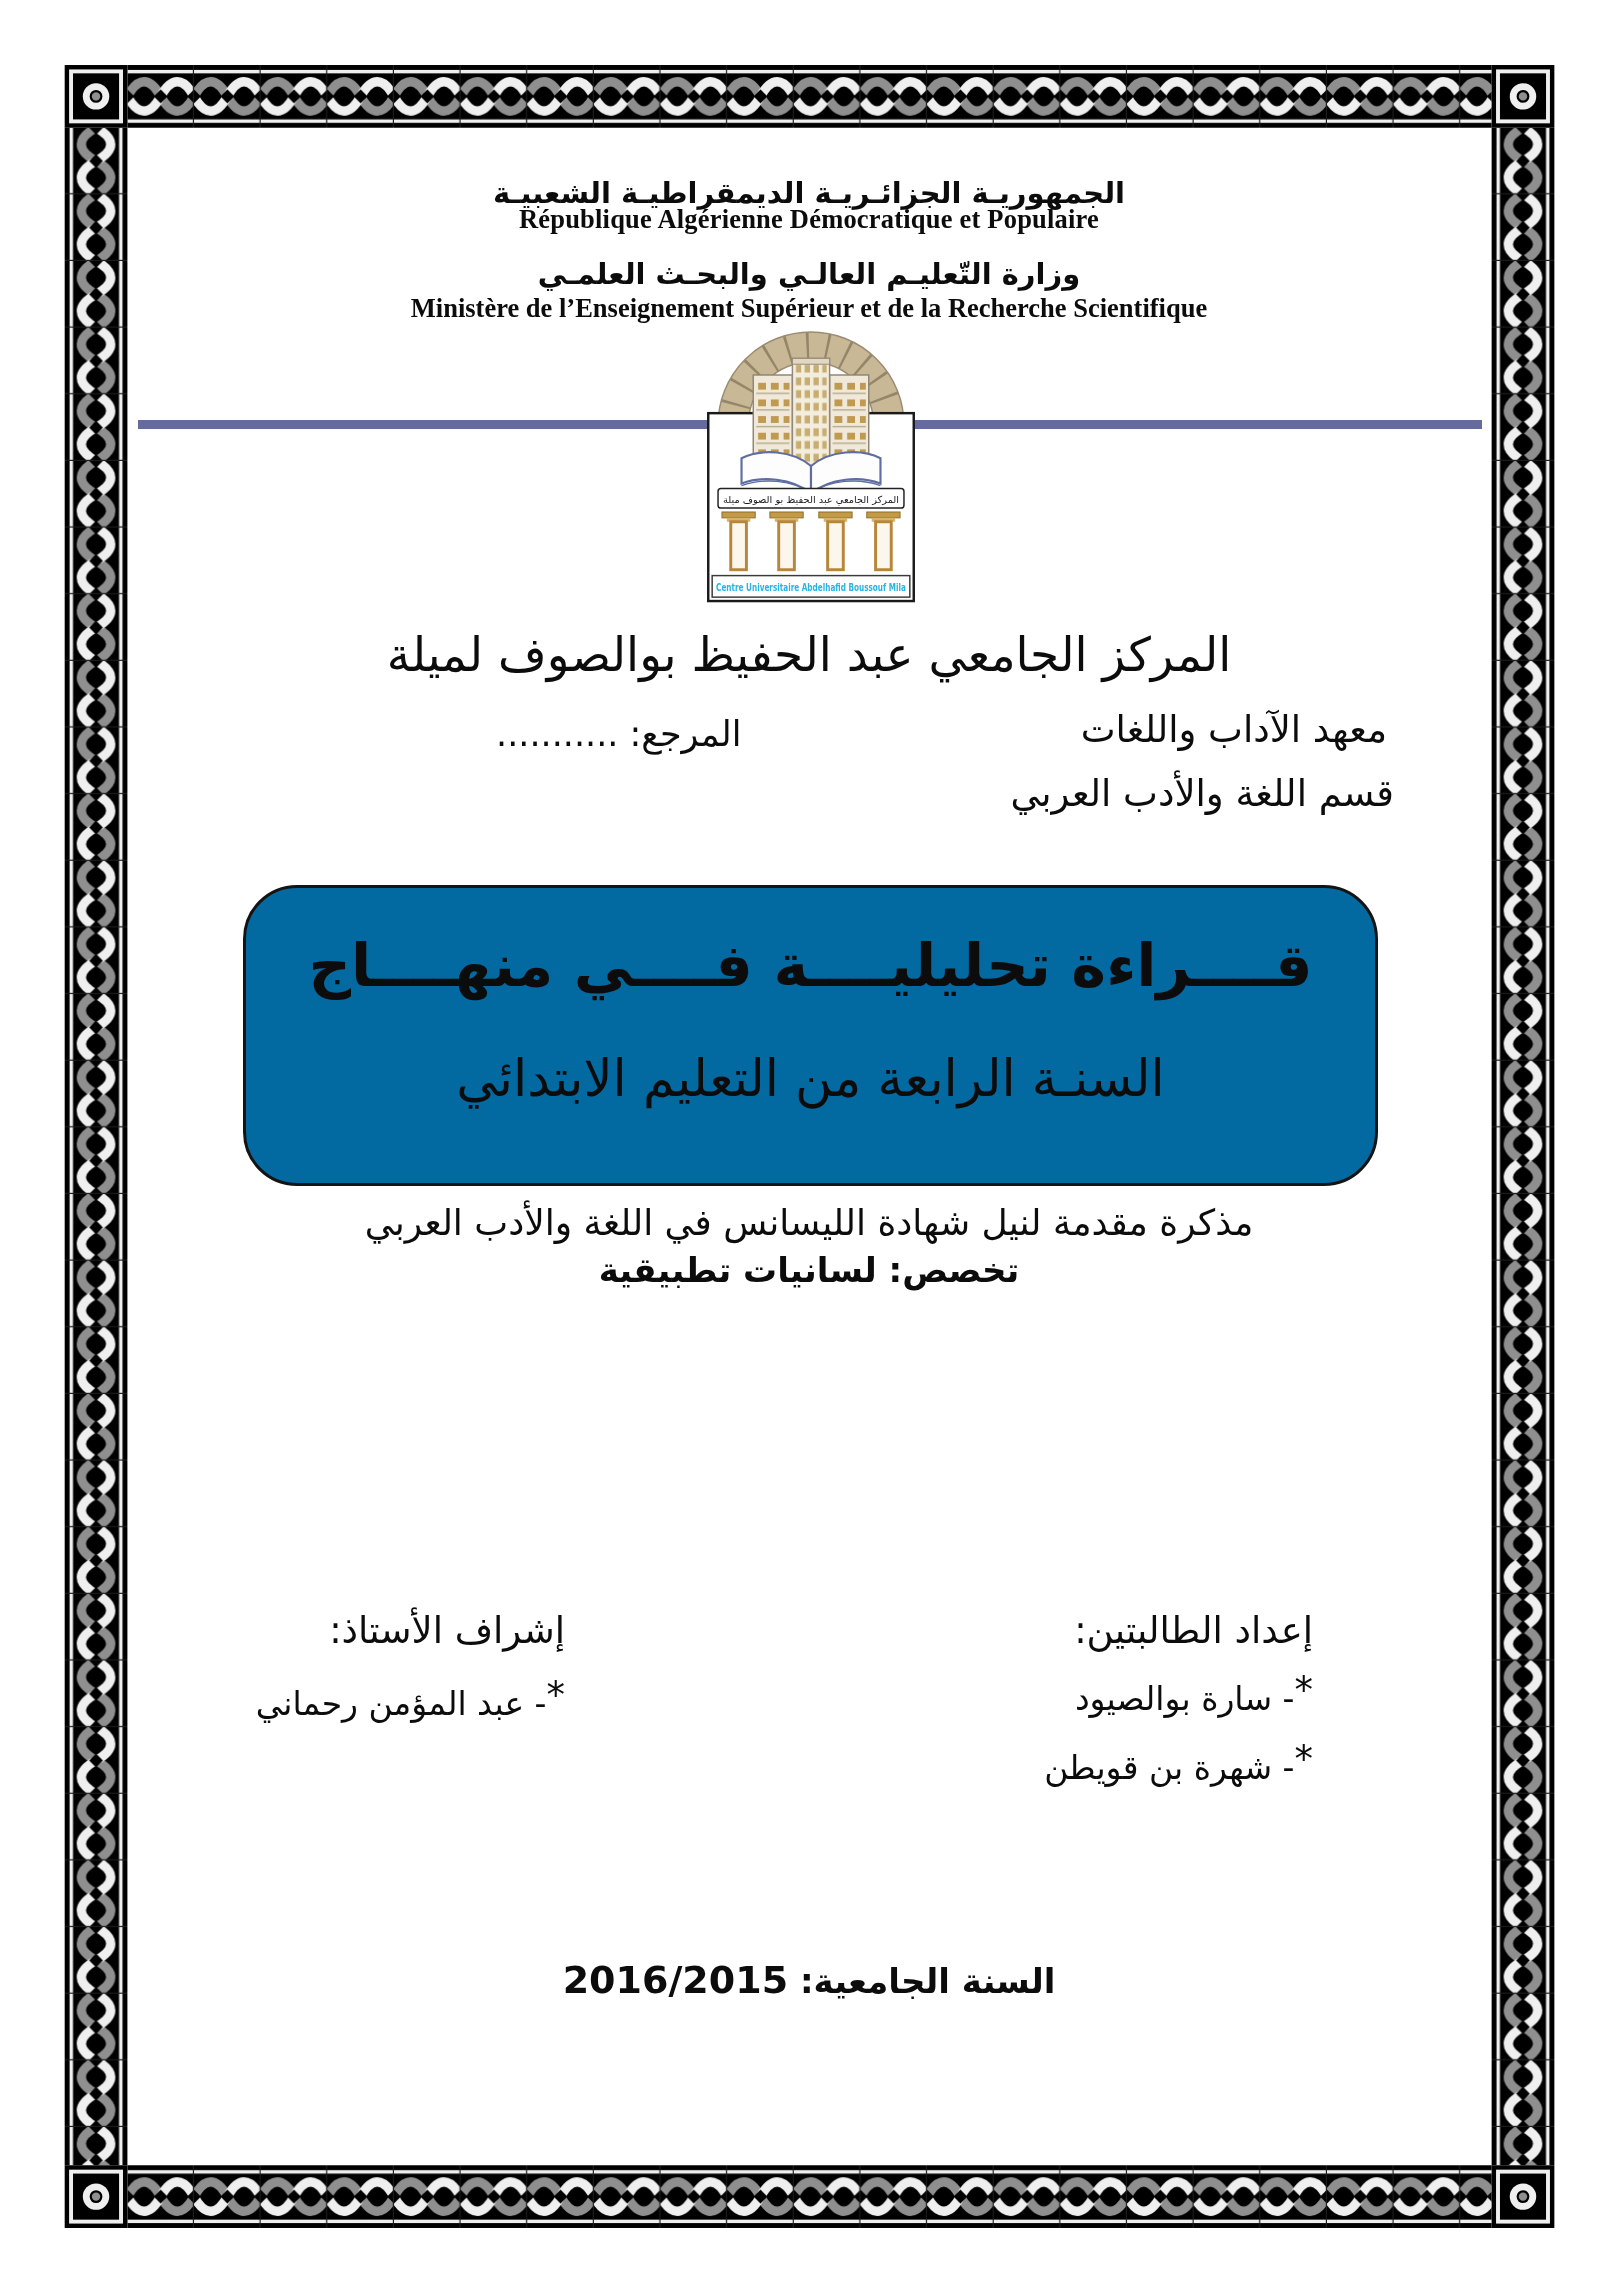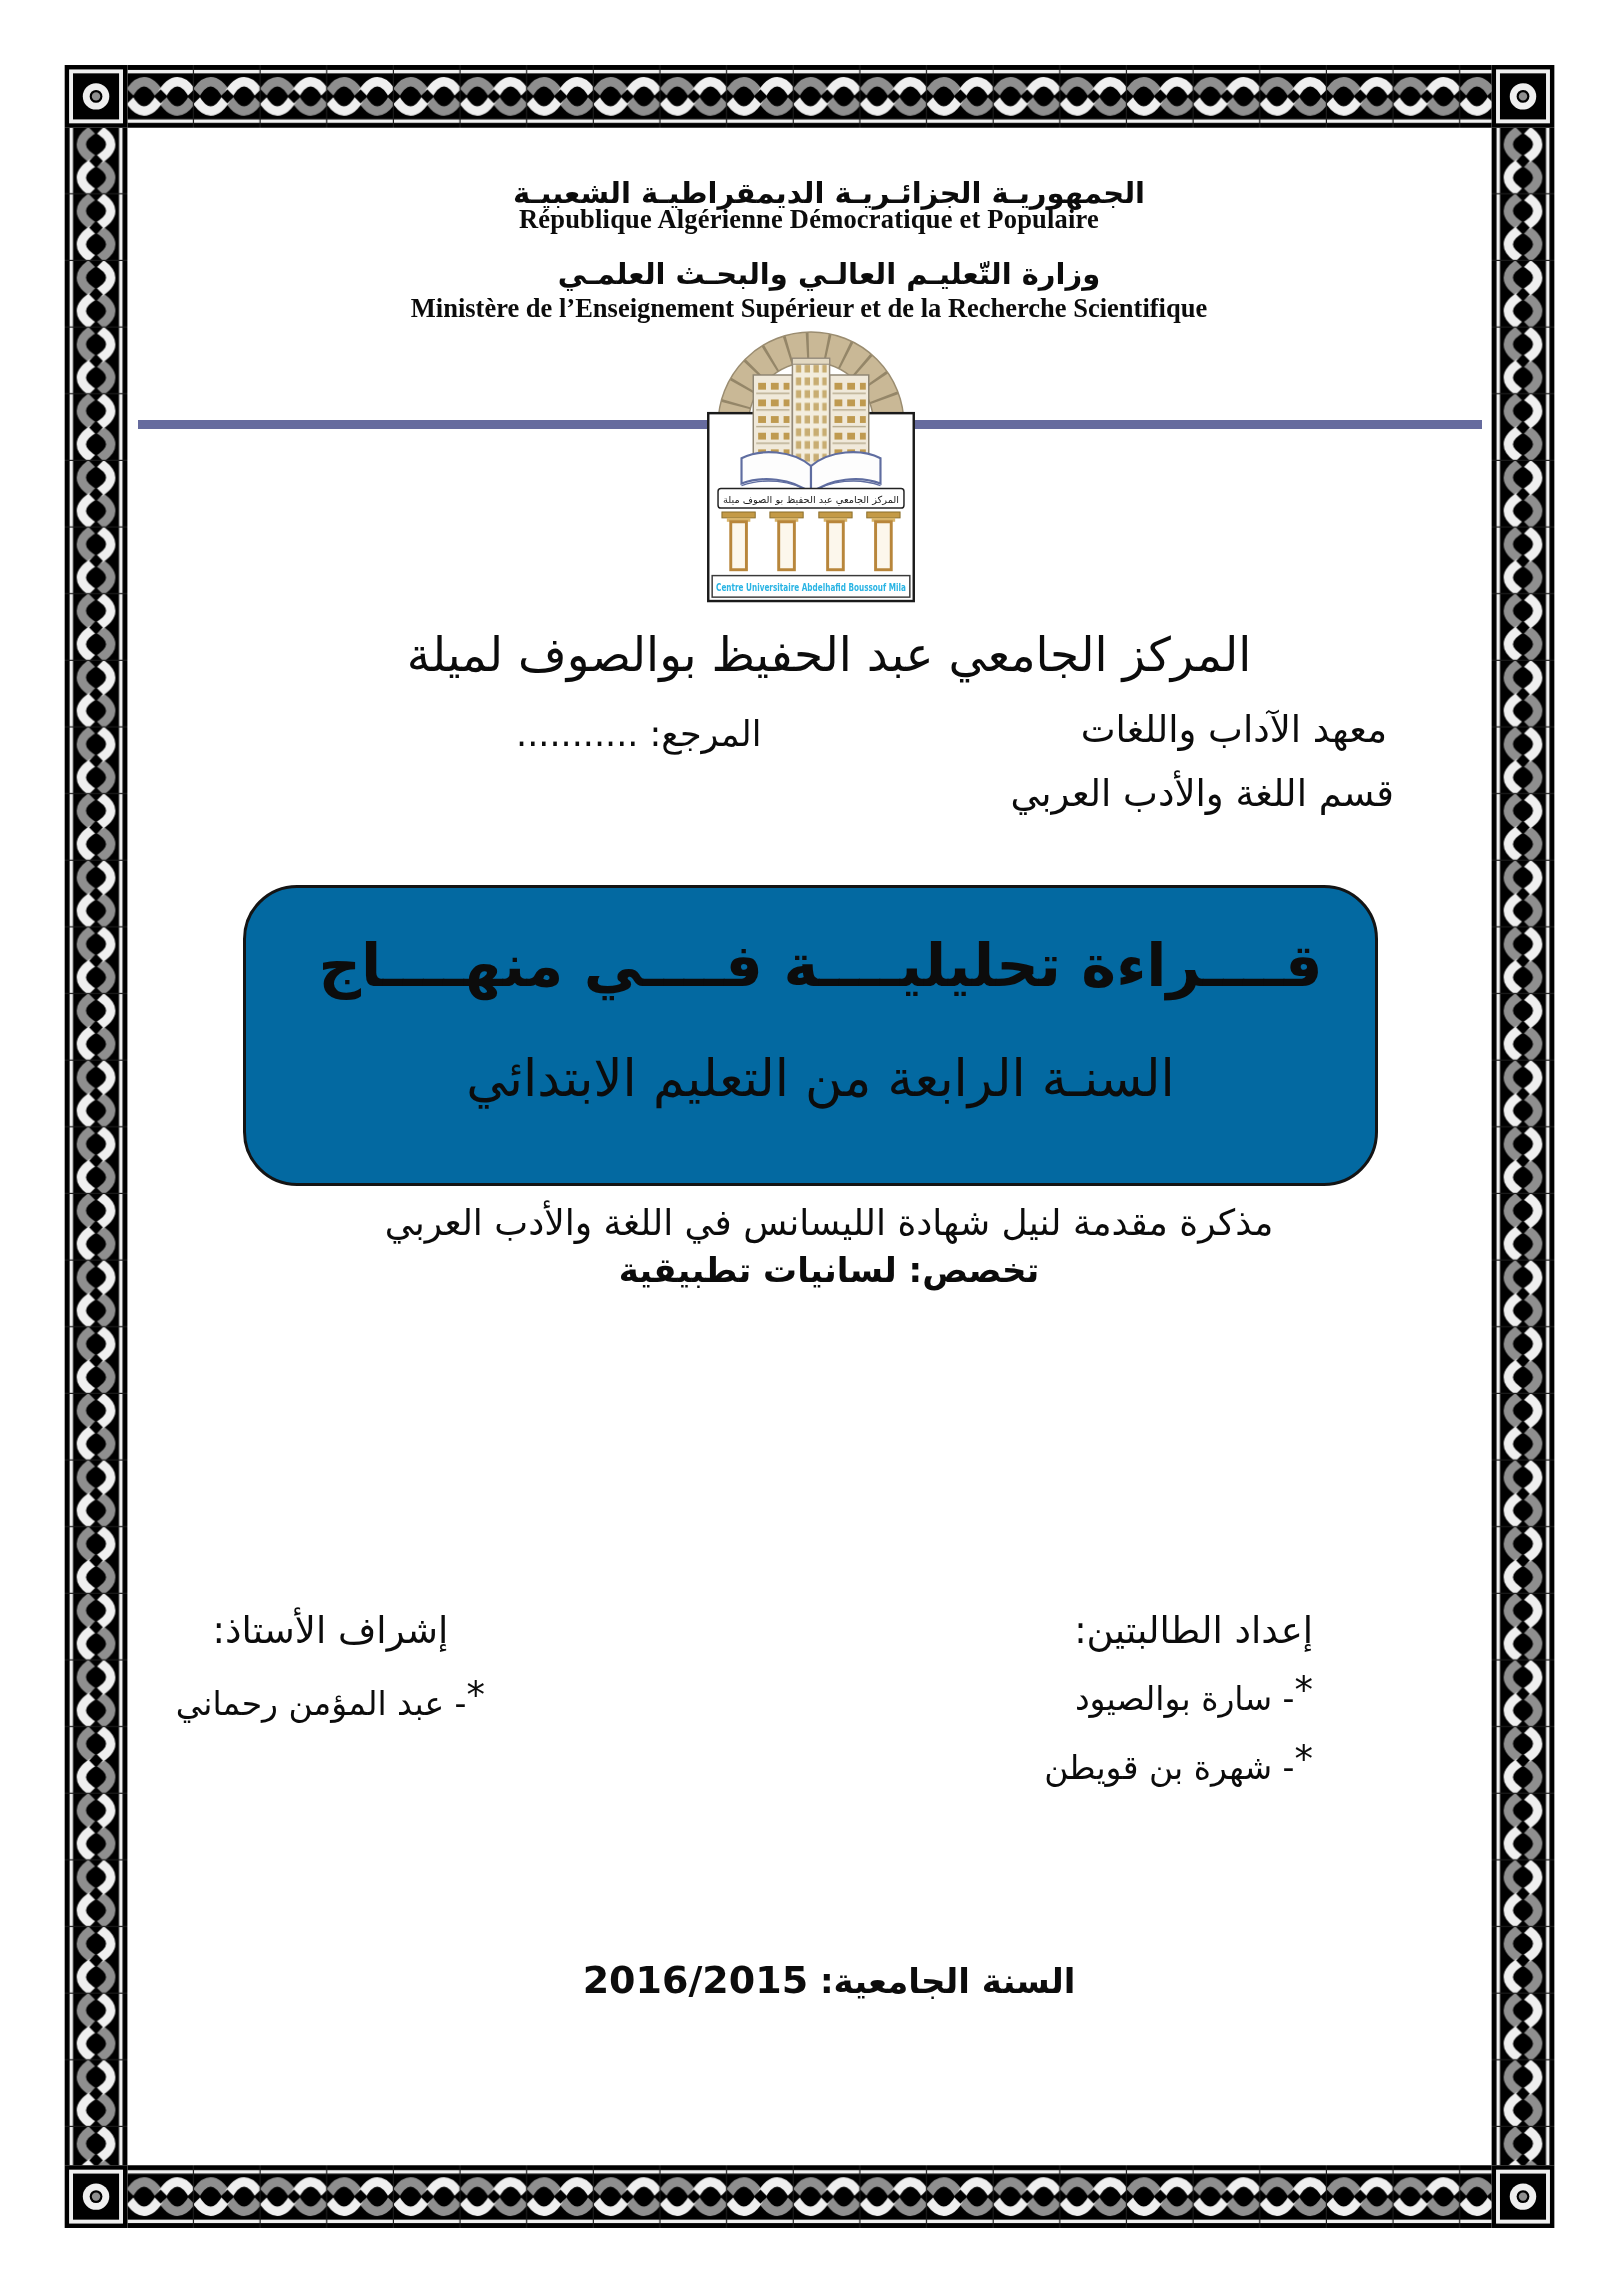--- a/index.html
+++ b/index.html
@@ -1,21 +1,21 @@
 <!DOCTYPE html>
 <html lang="ar"><head>
 <meta charset="utf-8">
 <style>
   html,body{margin:0;padding:0;background:#ffffff;}
   body{width:1621px;height:2293px;position:relative;overflow:hidden;
        font-family:"DejaVu Sans",sans-serif;color:#0c0c0c;}
   .abs{position:absolute;}
   .frame-svg{position:absolute;left:0;top:0;z-index:5;}
   .centerband{left:127px;width:1364px;text-align:center;}
-  .ar{direction:rtl;font-family:"DejaVu Sans",sans-serif;padding-left:20px;}
+  .ar{direction:rtl;font-family:"DejaVu Sans",sans-serif;}
   .fr{font-family:"Liberation Serif",serif;}
   .b{font-weight:bold;}
 
   .republic-ar{top:176px;font-size:29px;}
   .republic-fr{top:204px;font-size:26.5px;letter-spacing:0.2px;}
   .ministry-ar{top:257px;font-size:29px;}
   .ministry-fr{top:293px;font-size:26.5px;}
 
   .divider{top:420px;left:138px;width:1344px;height:8.8px;background:#666b9e;z-index:1;}
   .logo-wrap{top:329px;left:702px;width:218px;height:274px;z-index:2;}
@@ -29,21 +29,21 @@
              border:3.9px solid #141414;border-radius:54px;box-sizing:border-box;
              text-align:center;z-index:3;background:#0369a1;}
   .title-l1{margin-top:43px;font-size:59px;font-weight:bold;}
   .title-l2{margin-top:49px;font-size:51px;font-weight:normal;}
 
   .memo1{top:1202px;font-size:36px;}
   .memo2{top:1250px;font-size:34px;font-weight:bold;}
 
   .col{text-align:right;direction:rtl;}
   .students-col{top:1609px;right:308px;}
-  .supervisor-col{top:1609px;right:1136px;text-align:center;}
+  .supervisor-col{top:1609px;right:1056px;}
   .col-label{font-size:37px;}
   .name-row{font-size:33px;white-space:nowrap;}
   .students-col .name-row.first{margin-top:24px;}
   .students-col .name-row.second{margin-top:25.5px;text-align:right;}
   .supervisor-col .name-row.first{margin-top:29px;}
   .star{display:inline-block;transform:translateY(-6.9px);font-size:37px;}
   .dash{display:inline-block;}
 
   .year-line{top:1958px;font-size:34px;direction:rtl;}
   .year-line .num{font-size:38px;font-family:"DejaVu Sans",sans-serif;}

